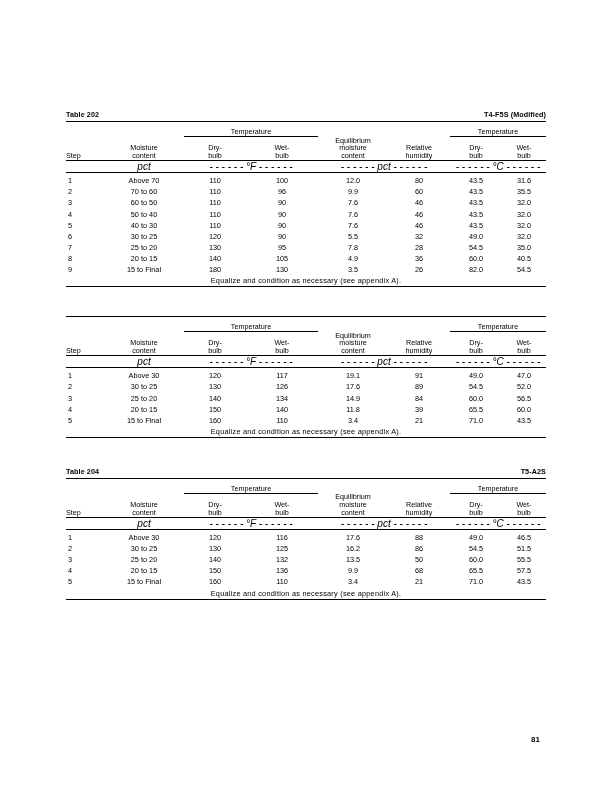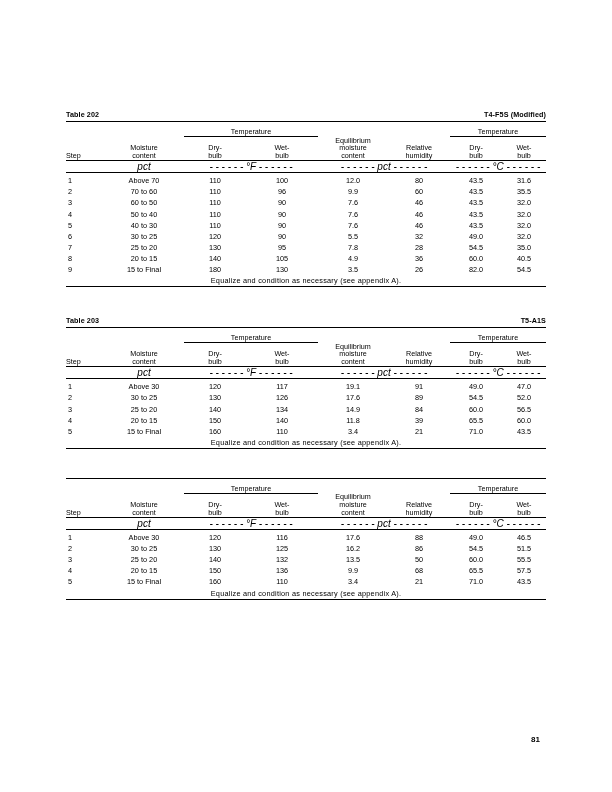--- a/index.html
+++ b/index.html
@@ -267,23 +267,124 @@
               <td class="">54.5</td>
             </tr>
             <tr class="note-row">
               <td colspan="8">Equalize and condition as necessary (see appendix A).</td>
             </tr>
           </tbody>
         </table>
         <div class="rule-thin"></div>
       </div>
       <div class="table-block">
+        <div class="rule-thick"></div>
+        <table class="data">
+          <colgroup>
+            <col class="c-step">
+            <col class="c-mc">
+            <col class="c-db1">
+            <col class="c-wb1">
+            <col class="c-emc">
+            <col class="c-rh">
+            <col class="c-db2">
+            <col class="c-wb2">
+          </colgroup>
+          <thead>
+            <tr class="hdr-spacer">
+              <td colspan="8"></td>
+            </tr>
+            <tr>
+              <th colspan="2"></th>
+              <th class="grp" colspan="2" style="border-bottom: 0.7px solid rgb(0, 0, 0);">Temperature</th>
+              <th colspan="2"></th>
+              <th class="grp" colspan="2" style="border-bottom: 0.7px solid rgb(0, 0, 0);">Temperature</th>
+            </tr>
+            <tr>
+              <th class="hdr left" style="border-bottom: 0.8px solid rgb(0, 0, 0);">Step</th>
+              <th class="hdr" style="border-bottom: 0.8px solid rgb(0, 0, 0);">Moisture<br>content</th>
+              <th class="hdr" style="border-bottom: 0.8px solid rgb(0, 0, 0);">Dry-<br>bulb</th>
+              <th class="hdr" style="border-bottom: 0.8px solid rgb(0, 0, 0);">Wet-<br>bulb</th>
+              <th class="hdr" style="border-bottom: 0.8px solid rgb(0, 0, 0);">Equilibrium<br>moisture<br>content</th>
+              <th class="hdr" style="border-bottom: 0.8px solid rgb(0, 0, 0);">Relative<br>humidity</th>
+              <th class="hdr" style="border-bottom: 0.8px solid rgb(0, 0, 0);">Dry-<br>bulb</th>
+              <th class="hdr" style="border-bottom: 0.8px solid rgb(0, 0, 0);">Wet-<br>bulb</th>
+            </tr>
+          </thead>
+          <tbody>
+            <tr class="units">
+              <td style="border-bottom: 0.8px solid rgb(0, 0, 0);"></td>
+              <td style="border-bottom: 0.8px solid rgb(0, 0, 0);">pct</td>
+              <td class="dashed nowrap" colspan="2" style="border-bottom: 0.8px solid rgb(0, 0, 0);">- - - - - - °F - - - - - -</td>
+              <td class="dashed nowrap" colspan="2" style="border-bottom: 0.8px solid rgb(0, 0, 0);">- - - - - - pct - - - - - -</td>
+              <td class="dashed nowrap" colspan="2" style="border-bottom: 0.8px solid rgb(0, 0, 0);">- - - - - - °C - - - - - -</td>
+            </tr>
+          </tbody>
+          <tbody class="body">
+            <tr>
+              <td class="step">1</td>
+              <td class="">Above 30</td>
+              <td class="">120</td>
+              <td class="">117</td>
+              <td class="">19.1</td>
+              <td class="">91</td>
+              <td class="">49.0</td>
+              <td class="">47.0</td>
+            </tr>
+            <tr>
+              <td class="step">2</td>
+              <td class="">30 to 25</td>
+              <td class="">130</td>
+              <td class="">126</td>
+              <td class="">17.6</td>
+              <td class="">89</td>
+              <td class="">54.5</td>
+              <td class="">52.0</td>
+            </tr>
+            <tr>
+              <td class="step">3</td>
+              <td class="">25 to 20</td>
+              <td class="">140</td>
+              <td class="">134</td>
+              <td class="">14.9</td>
+              <td class="">84</td>
+              <td class="">60.0</td>
+              <td class="">56.5</td>
+            </tr>
+            <tr>
+              <td class="step">4</td>
+              <td class="">20 to 15</td>
+              <td class="">150</td>
+              <td class="">140</td>
+              <td class="">11.8</td>
+              <td class="">39</td>
+              <td class="">65.5</td>
+              <td class="">60.0</td>
+            </tr>
+            <tr>
+              <td class="step">5</td>
+              <td class="">15 to Final</td>
+              <td class="">160</td>
+              <td class="">110</td>
+              <td class="">3.4</td>
+              <td class="">21</td>
+              <td class="">71.0</td>
+              <td class="">43.5</td>
+            </tr>
+            <tr class="note-row">
+              <td colspan="8">Equalize and condition as necessary (see appendix A).</td>
+            </tr>
+          </tbody>
+        </table>
+        <div class="rule-thin"></div>
+      </div>
+      <div class="table-block">
         <div class="tbl-caption-row">
-          <span class="tbl-caption-left">Table 203</span>
-          <span class="tbl-caption-right">T5-A1S</span>
+          <span class="tbl-caption-left">Table 204</span>
+          <span class="tbl-caption-right">T5-A2S</span>
         </div>
         <div class="rule-thick"></div>
         <table class="data">
           <colgroup>
             <col class="c-step">
             <col class="c-mc">
             <col class="c-db1">
             <col class="c-wb1">
             <col class="c-emc">
             <col class="c-rh">
@@ -318,121 +419,20 @@
               <td class="dashed nowrap" colspan="2" style="border-bottom: 0.8px solid rgb(0, 0, 0);">- - - - - - °F - - - - - -</td>
               <td class="dashed nowrap" colspan="2" style="border-bottom: 0.8px solid rgb(0, 0, 0);">- - - - - - pct - - - - - -</td>
               <td class="dashed nowrap" colspan="2" style="border-bottom: 0.8px solid rgb(0, 0, 0);">- - - - - - °C - - - - - -</td>
             </tr>
           </tbody>
           <tbody class="body">
             <tr>
               <td class="step">1</td>
               <td class="">Above 30</td>
               <td class="">120</td>
-              <td class="">117</td>
-              <td class="">19.1</td>
-              <td class="">91</td>
-              <td class="">49.0</td>
-              <td class="">47.0</td>
-            </tr>
-            <tr>
-              <td class="step">2</td>
-              <td class="">30 to 25</td>
-              <td class="">130</td>
-              <td class="">126</td>
-              <td class="">17.6</td>
-              <td class="">89</td>
-              <td class="">54.5</td>
-              <td class="">52.0</td>
-            </tr>
-            <tr>
-              <td class="step">3</td>
-              <td class="">25 to 20</td>
-              <td class="">140</td>
-              <td class="">134</td>
-              <td class="">14.9</td>
-              <td class="">84</td>
-              <td class="">60.0</td>
-              <td class="">56.5</td>
-            </tr>
-            <tr>
-              <td class="step">4</td>
-              <td class="">20 to 15</td>
-              <td class="">150</td>
-              <td class="">140</td>
-              <td class="">11.8</td>
-              <td class="">39</td>
-              <td class="">65.5</td>
-              <td class="">60.0</td>
-            </tr>
-            <tr>
-              <td class="step">5</td>
-              <td class="">15 to Final</td>
-              <td class="">160</td>
-              <td class="">110</td>
-              <td class="">3.4</td>
-              <td class="">21</td>
-              <td class="">71.0</td>
-              <td class="">43.5</td>
-            </tr>
-            <tr class="note-row">
-              <td colspan="8">Equalize and condition as necessary (see appendix A).</td>
-            </tr>
-          </tbody>
-        </table>
-        <div class="rule-thin"></div>
-      </div>
-      <div class="table-block">
-        <div class="rule-thick"></div>
-        <table class="data">
-          <colgroup>
-            <col class="c-step">
-            <col class="c-mc">
-            <col class="c-db1">
-            <col class="c-wb1">
-            <col class="c-emc">
-            <col class="c-rh">
-            <col class="c-db2">
-            <col class="c-wb2">
-          </colgroup>
-          <thead>
-            <tr class="hdr-spacer">
-              <td colspan="8"></td>
-            </tr>
-            <tr>
-              <th colspan="2"></th>
-              <th class="grp" colspan="2" style="border-bottom: 0.7px solid rgb(0, 0, 0);">Temperature</th>
-              <th colspan="2"></th>
-              <th class="grp" colspan="2" style="border-bottom: 0.7px solid rgb(0, 0, 0);">Temperature</th>
-            </tr>
-            <tr>
-              <th class="hdr left" style="border-bottom: 0.8px solid rgb(0, 0, 0);">Step</th>
-              <th class="hdr" style="border-bottom: 0.8px solid rgb(0, 0, 0);">Moisture<br>content</th>
-              <th class="hdr" style="border-bottom: 0.8px solid rgb(0, 0, 0);">Dry-<br>bulb</th>
-              <th class="hdr" style="border-bottom: 0.8px solid rgb(0, 0, 0);">Wet-<br>bulb</th>
-              <th class="hdr" style="border-bottom: 0.8px solid rgb(0, 0, 0);">Equilibrium<br>moisture<br>content</th>
-              <th class="hdr" style="border-bottom: 0.8px solid rgb(0, 0, 0);">Relative<br>humidity</th>
-              <th class="hdr" style="border-bottom: 0.8px solid rgb(0, 0, 0);">Dry-<br>bulb</th>
-              <th class="hdr" style="border-bottom: 0.8px solid rgb(0, 0, 0);">Wet-<br>bulb</th>
-            </tr>
-          </thead>
-          <tbody>
-            <tr class="units">
-              <td style="border-bottom: 0.8px solid rgb(0, 0, 0);"></td>
-              <td style="border-bottom: 0.8px solid rgb(0, 0, 0);">pct</td>
-              <td class="dashed nowrap" colspan="2" style="border-bottom: 0.8px solid rgb(0, 0, 0);">- - - - - - °F - - - - - -</td>
-              <td class="dashed nowrap" colspan="2" style="border-bottom: 0.8px solid rgb(0, 0, 0);">- - - - - - pct - - - - - -</td>
-              <td class="dashed nowrap" colspan="2" style="border-bottom: 0.8px solid rgb(0, 0, 0);">- - - - - - °C - - - - - -</td>
-            </tr>
-          </tbody>
-          <tbody class="body">
-            <tr>
-              <td class="step">1</td>
-              <td class="">Above 30</td>
-              <td class="">120</td>
               <td class="">116</td>
               <td class="">17.6</td>
               <td class="">88</td>
               <td class="">49.0</td>
               <td class="">46.5</td>
             </tr>
             <tr>
               <td class="step">2</td>
               <td class="">30 to 25</td>
               <td class="">130</td>

